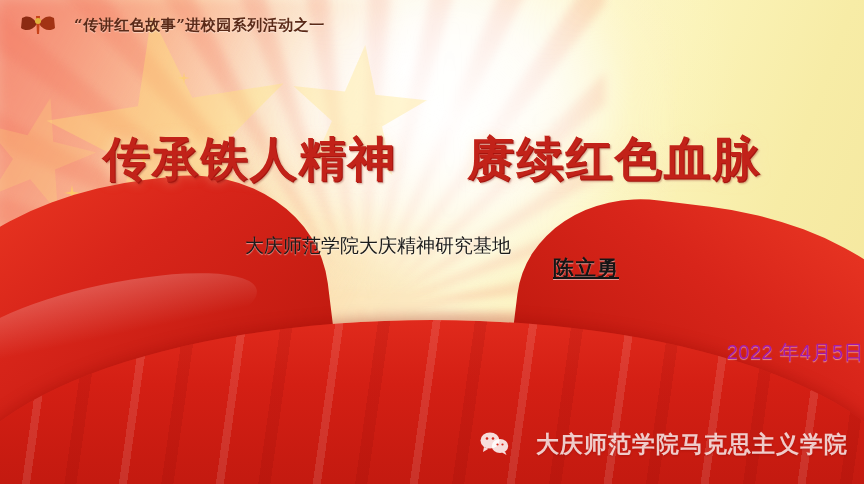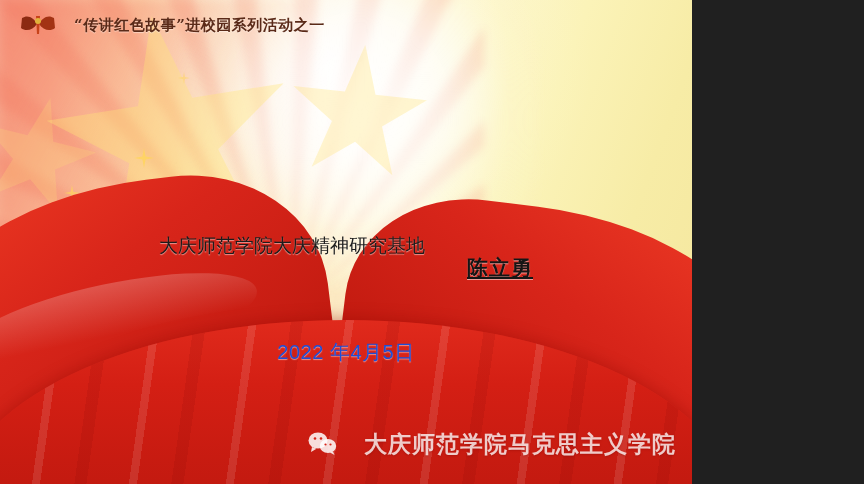--- a/index.html
+++ b/index.html
@@ -1,20 +1,20 @@
 <!DOCTYPE html>
 <html><head>
 <meta charset="utf-8">
 <style>
   html,body{margin:0;padding:0;background:#202020;}
   body{font-family:"Liberation Sans","DejaVu Sans",sans-serif;}
 
   #slide{
     position:relative;
-    width:692px;height:484px;
+    width:864px;height:484px;
     overflow:hidden;
     background:#f3d98a;
   }
 
   
   .bg-base{
     position:absolute;inset:0;
     background:
       radial-gradient(ellipse 58% 70% at 46% 14%, rgba(255,255,255,0.96) 0%, rgba(255,255,255,0.62) 26%, rgba(255,248,205,0.25) 48%, rgba(255,255,255,0) 68%),
       linear-gradient(110deg,
@@ -155,22 +155,22 @@
   .presenter{
     font-size:21px;font-weight:800;color:#151515;
     margin-top:22px;letter-spacing:1px;
     text-shadow:0 1px 1px rgba(255,255,255,.55);
     text-decoration:underline;
   }
 
   
   .date{
     position:absolute;left:0;right:0;top:339px;
-    text-align:center;z-index:6;
-    font-size:20px;color:#1d4ed8;letter-spacing:.5px;
+    text-align:right;z-index:6;
+    font-size:20px;color:#a21caf;letter-spacing:.5px;
     text-shadow:0 1px 1px rgba(255,255,255,.5);
   }
 
   
   .watermark{
     position:absolute;right:16px;bottom:24px;
     display:flex;align-items:center;gap:27px;
     z-index:8;
   }
   .wm-text{
@@ -310,20 +310,25 @@
       <svg width="40" height="26" viewBox="0 0 40 26" aria-hidden="true">
         <path d="M4 6 C10 2 16 6 19 12 C15 18 8 20 3 16 Z" fill="#8c2a12"></path>
         <path d="M36 6 C30 2 24 6 21 12 C25 18 32 20 37 16 Z" fill="#a33314"></path>
         <path d="M18 4 L22 4 L21 22 L19 22 Z" fill="#c7431a"></path>
         <circle cx="20" cy="9" r="3" fill="#e0b33a"></circle>
       </svg>
     </span>
     <span class="header-text">“传讲红色故事”进校园系列活动之一</span>
   </div>
 
+  <div class="title">
+    <span>传承铁人精神</span>
+    <span class="gap"></span>
+    <span>赓续红色血脉</span>
+  </div>
 
   <div class="sub-block">
     <div class="sub-lines">
       <span>大庆师范学院大庆精神研究基地</span>
     </div>
     <div class="presenter">陈立勇</div>
   </div>
 
   <div class="date">2022 年4月5日</div>
 

